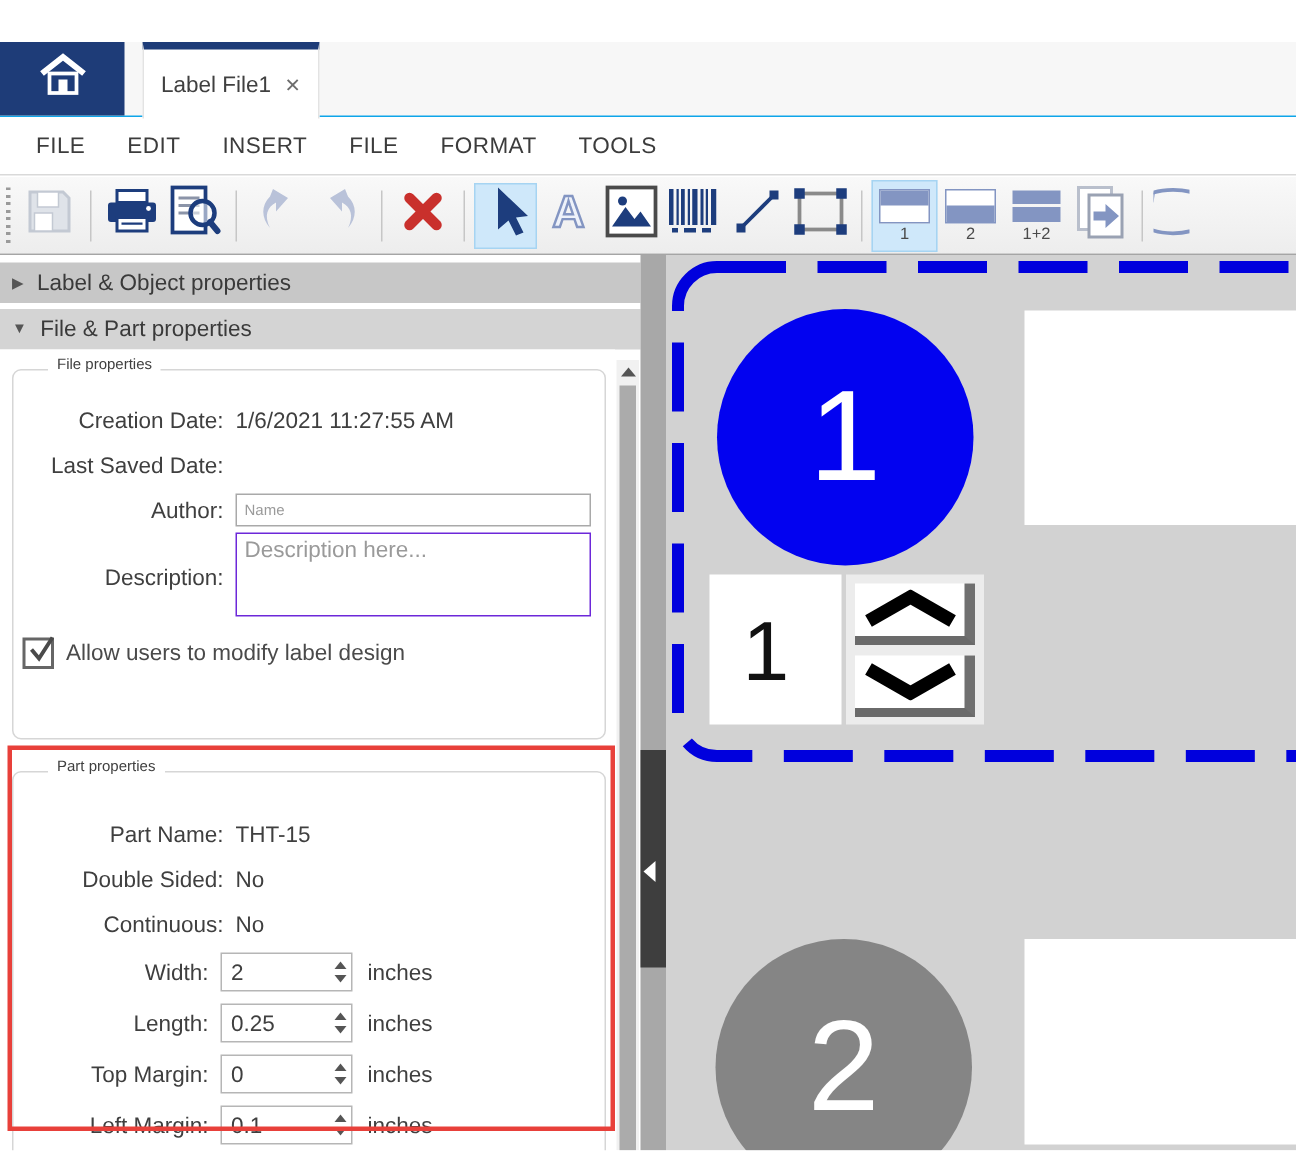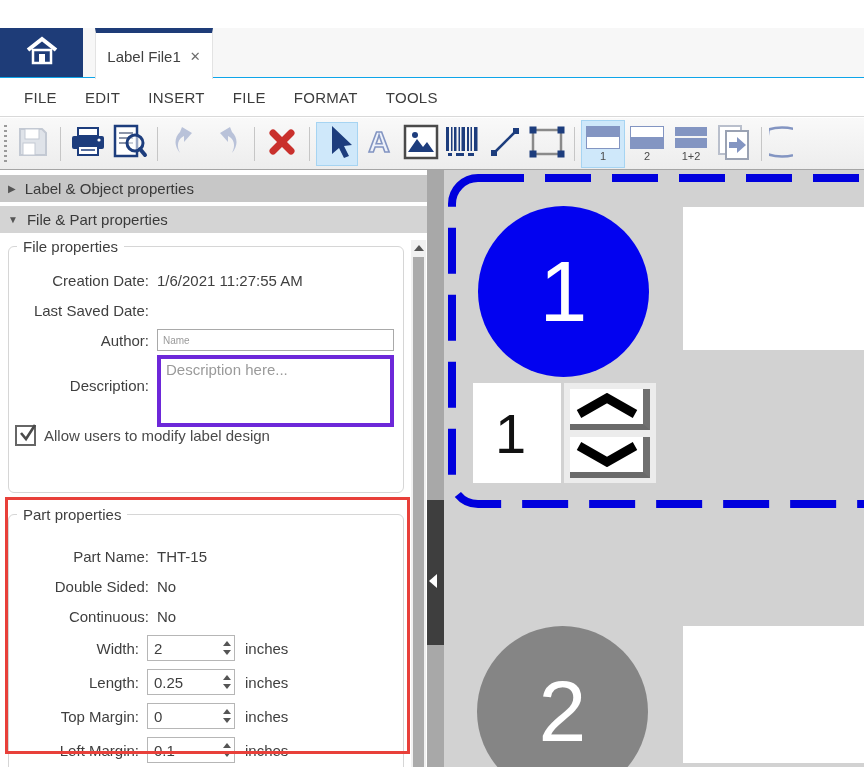--- a/index.html
+++ b/index.html
@@ -41,28 +41,28 @@
   .fill{background:#8395c2;}
   
   .accordion{position:absolute;left:0;width:427px;height:27px;display:flex;align-items:center;gap:9px;padding-left:8px;box-sizing:border-box;font-size:15px;color:#3a3a3a;cursor:pointer;}
   .acc1{top:175px;background:#c7c7c7;}
   .acc2{top:206px;background:#d4d4d4;}
   .tri{font-size:10px;color:#555;}
   .panel-content{position:absolute;left:0;top:233px;width:410px;height:534px;background:#fff;}
   .fieldset{position:absolute;left:8px;width:396px;border:1px solid #d6d6d6;border-radius:6px;box-sizing:border-box;background:#fff;}
   .fs-file{top:246px;height:247px;}
   .fs-part{top:514px;height:280px;}
-  .legend{position:absolute;top:-9px;left:8px;background:#fff;padding:0 6px;font-size:15px;color:#3f3f3f;}
+  .legend{position:absolute;top:-9px;left:23px;background:#fff;padding:0 6px;font-size:10px;color:#3f3f3f;}
   .prow{display:grid;grid-template-columns:140px 1fr;column-gap:8px;align-items:center;height:30px;font-size:15px;}
   .prow .plabel{text-align:right;color:#3f3f3f;}
   .prow .pvalue{color:#3f3f3f;}
   .prow.tall{height:62px;align-items:start;}
   .prow.tall .plabel{margin-top:22px;}
   .txt-input{width:237px;height:22px;border:1px solid #a9a9a9;font-size:10px;color:#333;padding:0 5px;box-sizing:border-box;font-family:"Liberation Sans",sans-serif;}
-  .txt-area{width:237px;height:72px;border:4px solid #6d28d9;font-size:15px;color:#333;padding:2px 5px;box-sizing:border-box;resize:none;font-family:"Liberation Sans",sans-serif;}
+  .txt-area{width:237px;height:56px;border:1px solid #6d28d9;font-size:15px;color:#333;padding:2px 5px;box-sizing:border-box;resize:none;font-family:"Liberation Sans",sans-serif;}
   ::placeholder{color:#9a9a9a;opacity:1;}
   .chk-row{display:flex;align-items:center;gap:8px;margin:8px 0 0 6px;font-size:15px;color:#4a4a4a;text-align:center;}
   .chk{width:17px;height:17px;border:2px solid #666;background:#fff;position:relative;flex:0 0 auto;cursor:pointer;}
   .chk svg{position:absolute;left:1px;top:-4px;}
   .spin-row{display:grid;grid-template-columns:130px 90px 52px;column-gap:8px;align-items:center;height:34px;font-size:15px;}
   .spin-row .plabel{text-align:right;color:#3f3f3f;}
   .spinbox{width:88px;height:26px;border:1px solid #b6b6b6;background:#fff;display:flex;align-items:center;box-sizing:border-box;position:relative;}
   .spinbox .sval{padding-left:6px;color:#3f3f3f;flex:1;}
   .spin-arrows{position:absolute;right:3px;top:0;height:100%;display:flex;flex-direction:column;justify-content:center;gap:4px;cursor:pointer;}
   .arr-up{width:0;height:0;border-left:4px solid transparent;border-right:4px solid transparent;border-bottom:5px solid #555;}

